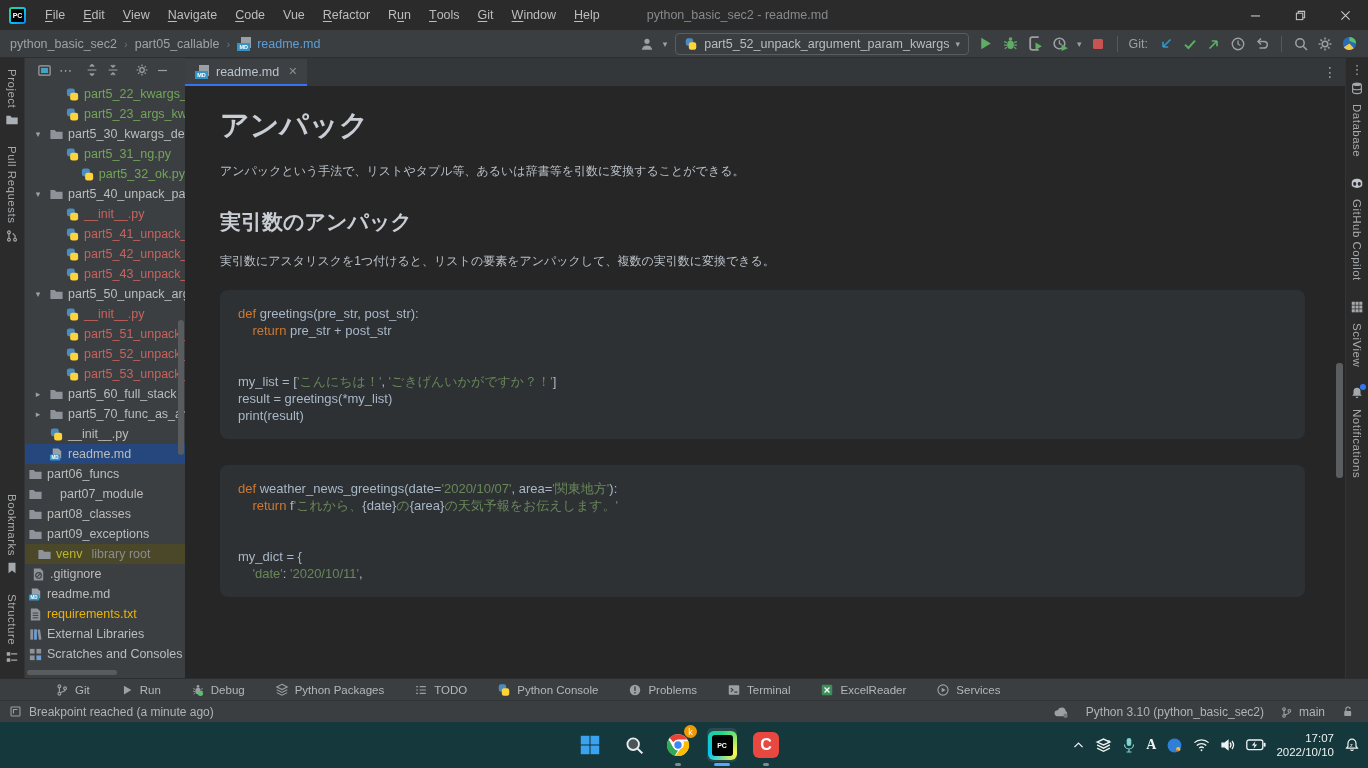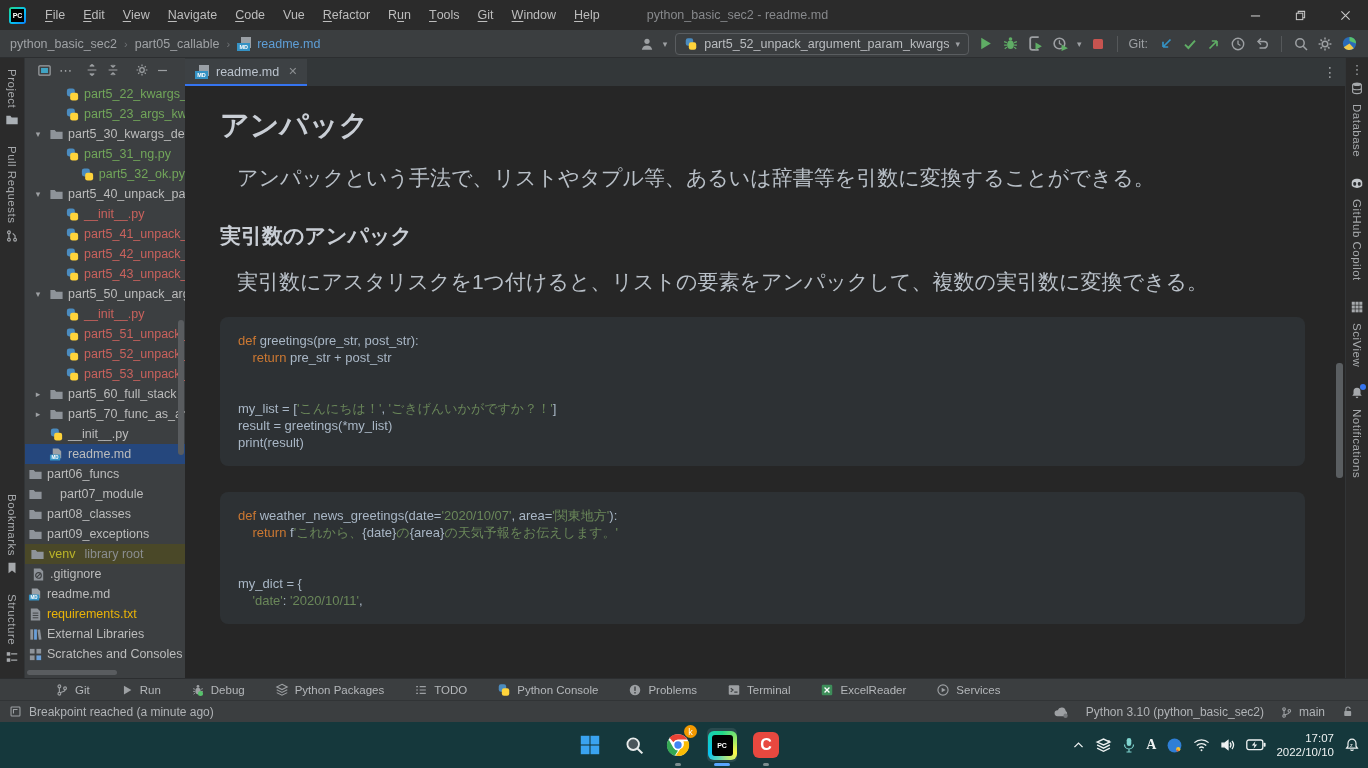--- a/index.html
+++ b/index.html
@@ -65,21 +65,21 @@
   
   .editor-area { flex:1; background:#262626; position:relative; display:flex; flex-direction:column; min-width:0; }
   .tabbar { height:28px; background:#333739; display:flex; align-items:flex-end; position:relative; flex:none; }
   .tab { height:27px; background:#3d4144; display:flex; align-items:center; gap:6px; padding:0 10px;
     font-size:12.5px; color:#bbc3cd; border-bottom:2px solid #3574f0; }
   .tab-close { color:#8b8e91; font-size:11px; margin-left:3px; }
   .tab-more { position:absolute; right:8px; top:6px; color:#9da0a3; font-size:14px; }
   .content { flex:1; overflow:hidden; padding:8px 40px 0 35px; }
   .content h1 { font-size:29px; font-weight:bold; color:#c9ced5; margin:12px 0 4px; }
   .content h2 { font-size:21px; font-weight:bold; color:#c9ced5; margin:28px 0 14px; }
-  .content p { font-size:21px; color:#b9c0c8; margin:16px 17px; line-height:1.5; }
+  .content p { font-size:12px; color:#b9c0c8; margin:16px 0; line-height:1.5; }
   .content pre { background:#2d3134; border-radius:8px; padding:15px 18px; margin:20px 0 26px;
     font-family:Liberation Sans, sans-serif; font-size:13px; line-height:17px;
     color:#a9b7c6; white-space:pre; overflow:hidden; }
   .tk-kw { color:#cc7832; } .tk-st { color:#6a8759; }
   .ed-scroll { position:absolute; right:2px; top:305px; width:7px; height:115px; background:#5a5e61; border-radius:3px; }
   .md-badge { width:15px; height:14px; position:relative; flex:none; }
   .md-badge .pg { position:absolute; right:1px; top:0; width:10px; height:11px; background:#9aa0a6; }
   .md-badge .tag { position:absolute; left:0; bottom:0; width:13px; height:8px; background:#3592c4;
     color:#fff; font-size:5.5px; font-weight:bold; display:flex; align-items:center; justify-content:center; }
 
@@ -560,21 +560,21 @@
             <span>part08_classes</span>
           </div>
           <div class="tree-row" style="padding-left: 3px;">
             <span class="icon" style="height: 15px; width: 15px;">
               <svg viewBox="0 0 16 16">
                 <path d="M1.5 3.2h4.6L7.6 5h6.9v7.8H1.5z" fill="#8e9399"></path>
               </svg>
             </span>
             <span>part09_exceptions</span>
           </div>
-          <div class="tree-row hl" style="padding-left: 5px;">
+          <div class="tree-row hl" style="padding-left: 12px;">
             <span class="icon" style="height: 15px; width: 15px;">
               <svg viewBox="0 0 16 16">
                 <path d="M1.5 3.2h4.6L7.6 5h6.9v7.8H1.5z" fill="#8e9399"></path>
               </svg>
             </span>
             <span class="t-venv">venv</span>
             <span class="t-suffix">library root</span>
           </div>
           <div class="tree-row" style="padding-left: 6px;">
             <span class="icon" style="height: 15px; width: 15px;">

